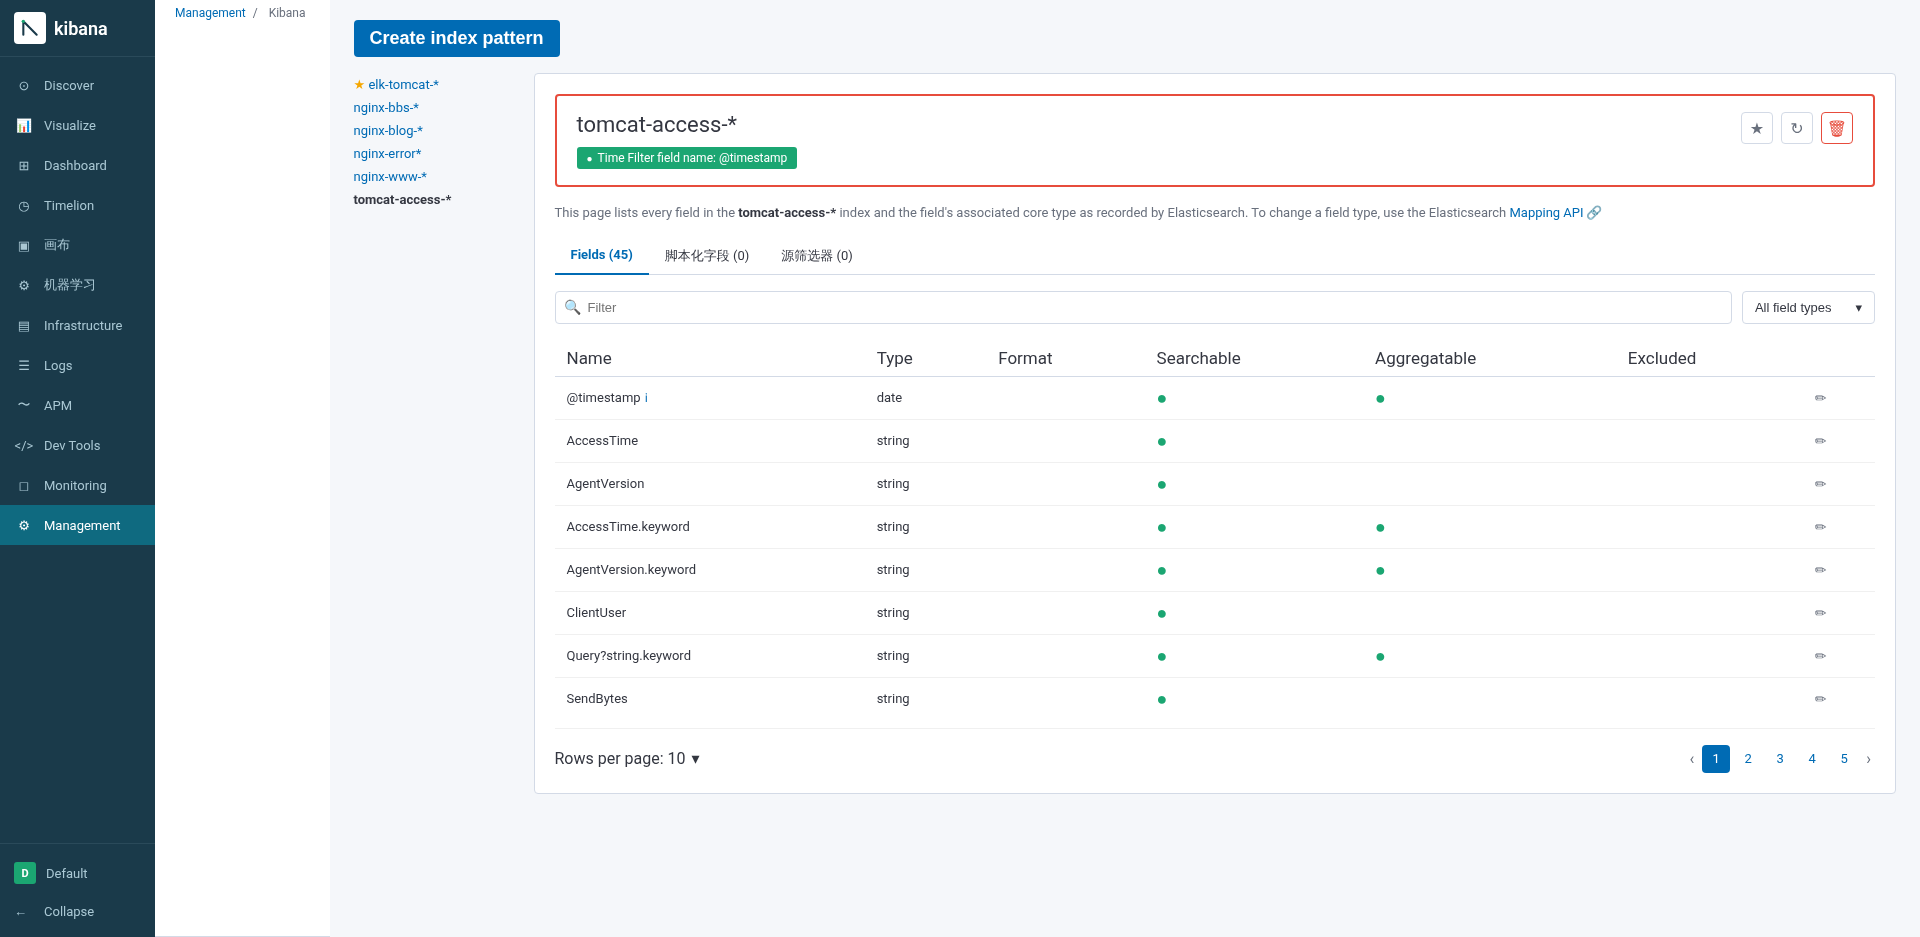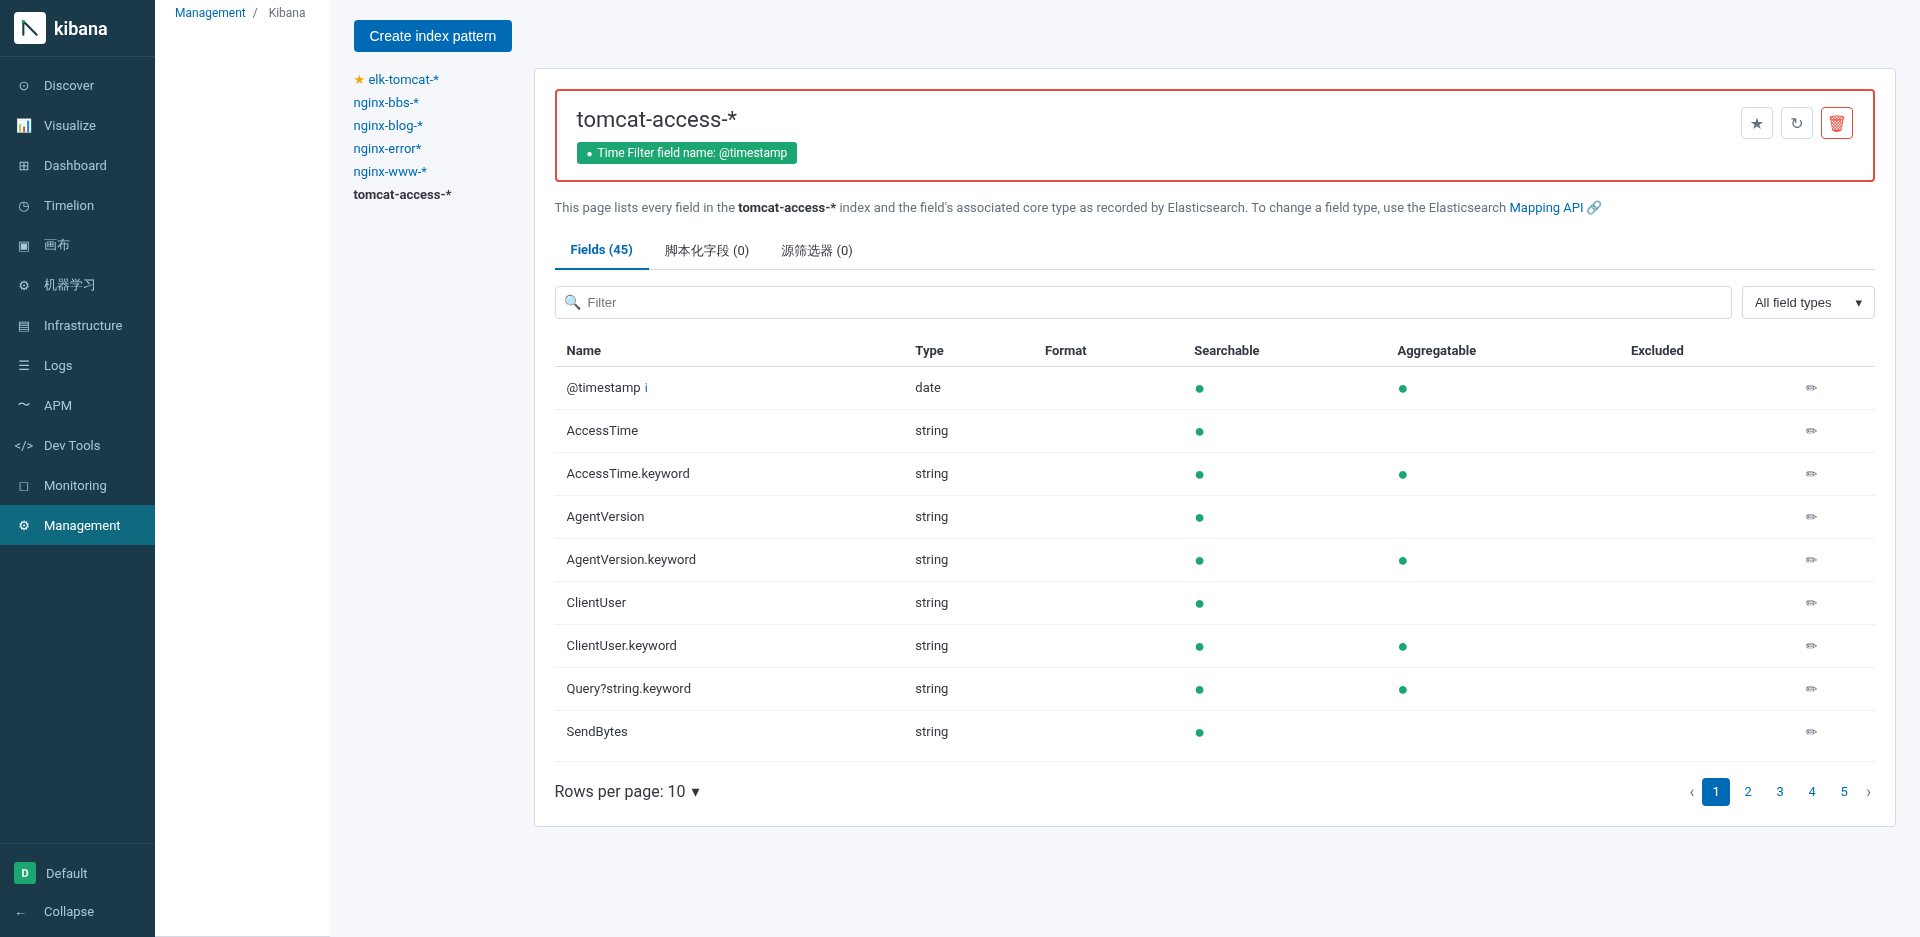--- a/index.html
+++ b/index.html
@@ -90,22 +90,22 @@
     .page-content { flex: 1; overflow-y: auto; padding: 20px 24px; background: #f5f7fa; }
 
     .page-header { display: flex; align-items: center; margin-bottom: 16px; }
     .create-btn {
       background: #006bb4;
       color: #fff;
       border: none;
       padding: 8px 16px;
       border-radius: 4px;
       cursor: pointer;
-      font-size: 14px;
-      font-weight: 400;
+      font-size: 18px;
+      font-weight: 700;
     }
 
     
     .content-area { display: flex; gap: 20px; }
     .index-sidebar { width: 160px; flex-shrink: 0; }
     .index-item { display: block; padding: 4px 0; font-size: 13px; color: #006bb4; text-decoration: none; cursor: pointer; }
     .index-item.active { color: #343741; font-weight: 700; }
     .index-item.starred::before { content: '★ '; color: #f5a700; }
 
     
@@ -201,22 +201,22 @@
       align-items: center;
       gap: 24px;
       white-space: nowrap;
     }
 
     
     .fields-table { width: 100%; border-collapse: collapse; }
     .fields-table th {
       text-align: left;
       padding: 8px 12px;
-      font-size: 13px;
-      font-weight: 700;
+      font-size: 17px;
+      font-weight: 400;
       color: #343741;
       border-bottom: 1px solid #d3dae6;
     }
     .fields-table td {
       padding: 10px 12px;
       font-size: 13px;
       color: #343741;
       border-bottom: 1px solid #f0f0f0;
     }
     .fields-table tr:last-child td { border-bottom: none; }
@@ -409,61 +409,52 @@
               <tr>
                 <td>AccessTime</td>
                 <td>string</td>
                 <td></td>
                 <td><span class="dot">●</span></td>
                 <td></td>
                 <td></td>
                 <td><span class="edit-icon" title="Edit">✏</span></td>
               </tr>
               <tr>
+                <td>AgentVersion</td>
+                <td>string</td>
+                <td></td>
+                <td><span class="dot">●</span></td>
+                <td></td>
+                <td></td>
+                <td><span class="edit-icon" title="Edit">✏</span></td>
+              </tr>
+              <tr>
                 <td>AccessTime.keyword</td>
                 <td>string</td>
                 <td></td>
                 <td><span class="dot">●</span></td>
                 <td><span class="dot">●</span></td>
                 <td></td>
                 <td><span class="edit-icon" title="Edit">✏</span></td>
               </tr>
               <tr>
-                <td>AgentVersion</td>
-                <td>string</td>
-                <td></td>
-                <td><span class="dot">●</span></td>
-                <td></td>
-                <td></td>
-                <td><span class="edit-icon" title="Edit">✏</span></td>
-              </tr>
-              <tr>
                 <td>AgentVersion.keyword</td>
                 <td>string</td>
                 <td></td>
                 <td><span class="dot">●</span></td>
                 <td><span class="dot">●</span></td>
                 <td></td>
                 <td><span class="edit-icon" title="Edit">✏</span></td>
               </tr>
               <tr>
                 <td>ClientUser</td>
                 <td>string</td>
                 <td></td>
                 <td><span class="dot">●</span></td>
                 <td></td>
-                <td></td>
-                <td><span class="edit-icon" title="Edit">✏</span></td>
-              </tr>
-              <tr>
-                <td>ClientUser.keyword</td>
-                <td>string</td>
-                <td></td>
-                <td><span class="dot">●</span></td>
-                <td><span class="dot">●</span></td>
                 <td></td>
                 <td><span class="edit-icon" title="Edit">✏</span></td>
               </tr>
               <tr>
                 <td>Query?string.keyword</td>
                 <td>string</td>
                 <td></td>
                 <td><span class="dot">●</span></td>
                 <td><span class="dot">●</span></td>
                 <td></td>

